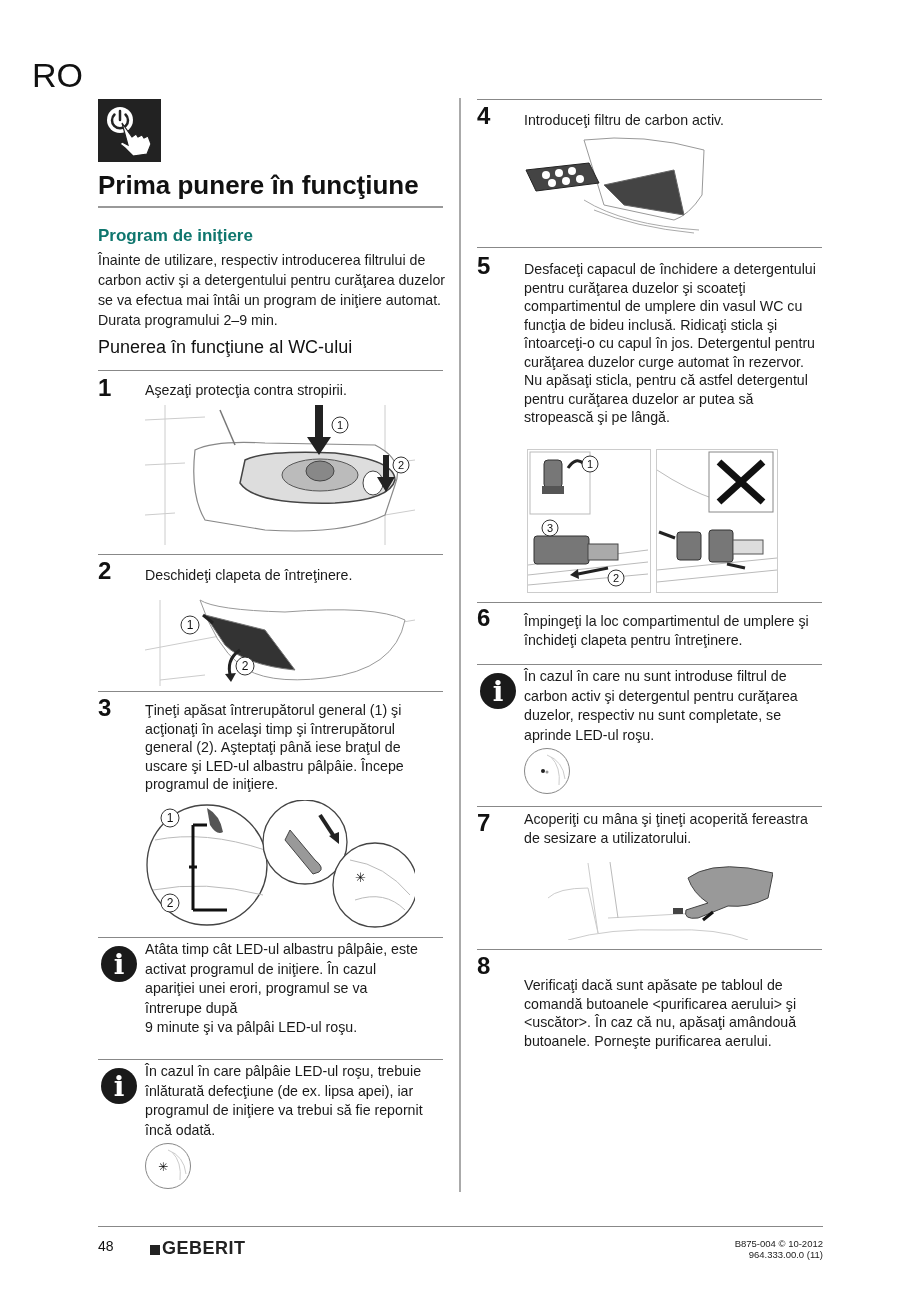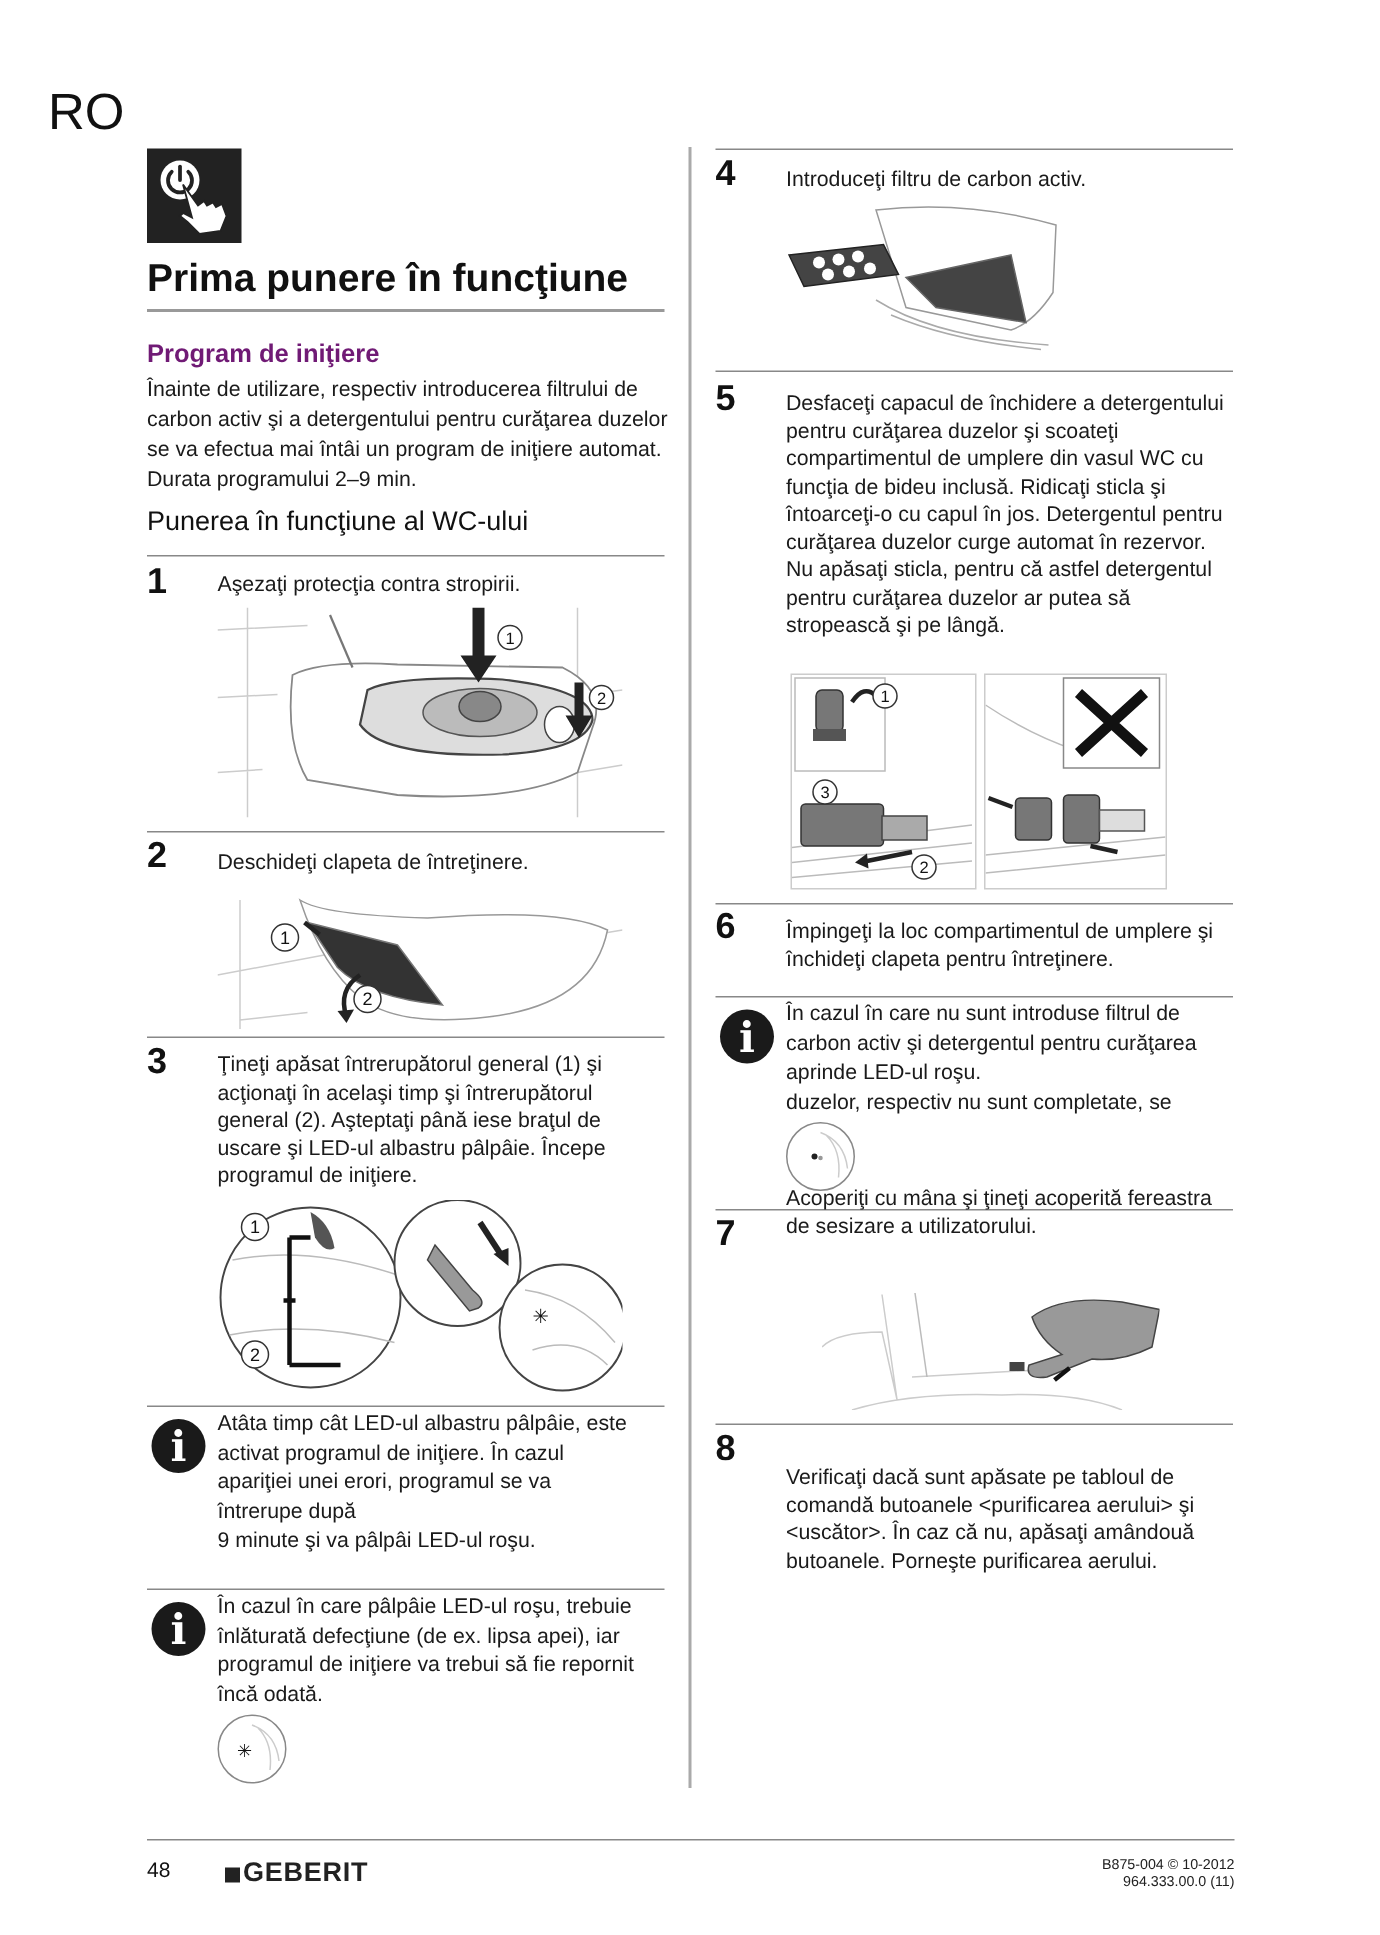--- a/index.html
+++ b/index.html
@@ -3,21 +3,21 @@
 <meta charset="utf-8">
 <style>
   html, body { margin:0; padding:0; }
   body { width:920px; height:1290px; background:#fff; position:relative; overflow:hidden;
          font-family:"Liberation Sans", "DejaVu Sans", sans-serif; color:#1a1a1a; }
   .abs { position:absolute; }
   .lang { left:32px; top:56px; font-size:34px; font-weight:400; color:#111; letter-spacing:0px; }
   .hero-icon { left:98px; top:99px; width:63px; height:63px; background:#222; }
   .page-title { left:98px; top:170px; font-size:26px; font-weight:700; color:#111; }
   .title-rule { left:98px; top:206px; width:345px; height:2px; background:#999; }
-  .h2 { left:98px; top:226px; font-size:17px; font-weight:700; color:#701a75; }
+  .h2 { left:98px; top:226px; font-size:17px; font-weight:700; color:#0f766e; }
   .intro { left:98px; top:250px; width:350px; font-size:14.2px; line-height:20px; color:#1a1a1a; }
   .h3 { left:98px; top:337px; font-size:18px; font-weight:400; color:#111; }
   .col-divider { left:459px; top:98px; width:2px; height:1094px; background:#aaa; }
   .rule { height:1px; background:#888; }
   .step-num { font-size:24px; font-weight:700; color:#111; }
   .step-text { font-size:14.2px; line-height:18.5px; color:#1a1a1a; }
   .info-icon { width:36px; height:36px; border-radius:50%; background:#1a1a1a; color:#fff;
                font-family:"DejaVu Serif", serif; font-weight:700; font-size:28px;
                text-align:center; line-height:38px; }
   .info-text { font-size:14.2px; line-height:19.5px; color:#1a1a1a; }
@@ -202,34 +202,34 @@
 
 <div class="abs rule" style="left:477px;top:602px;width:345px;"></div>
 <div class="abs step-num" style="left:477px;top:604px;">6</div>
 <div class="abs step-text" style="left:524px;top:612px;width:300px;">Împingeţi la loc compartimentul de umplere şi închideţi clapeta pentru întreţinere.</div>
 
 <div class="abs rule" style="left:477px;top:664px;width:345px;"></div>
 <div class="abs info-icon" style="left:480px;top:673px;">i</div>
 <div class="abs info-text" style="left:524px;top:667px;width:300px;">
   <div>În cazul în care nu sunt introduse filtrul de</div>
   <div>carbon activ şi detergentul pentru curăţarea</div>
+  <div>duzelor, respectiv nu sunt completate, se</div>
   <div>aprinde LED-ul roşu.</div>
-  <div>duzelor, respectiv nu sunt completate, se</div>
 </div>
 <div class="abs led-circle" style="left:524px;top:748px;">
   <svg width="44" height="44" viewBox="0 0 44 44">
     <path d="M22 6 Q38 12 40 30 M26 8 Q36 18 34 36" stroke="#ccc" fill="none"></path>
     <circle cx="18" cy="22" r="2" fill="#222"></circle>
     <circle cx="22" cy="23" r="1.5" fill="#999"></circle>
   </svg>
 </div>
 
 <div class="abs rule" style="left:477px;top:806px;width:345px;"></div>
 <div class="abs step-num" style="left:477px;top:809px;">7</div>
-<div class="abs step-text" style="left:524px;top:790px;width:300px;">Acoperiţi cu mâna şi ţineţi acoperită fereastra de sesizare a utilizatorului.</div>
+<div class="abs step-text" style="left:524px;top:810px;width:300px;">Acoperiţi cu mâna şi ţineţi acoperită fereastra de sesizare a utilizatorului.</div>
 <div class="abs illus" style="left:548px;top:858px;width:225px;height:82px;">
   <svg width="225" height="82" viewBox="0 0 225 82">
     <path d="M0 40 Q10 30 40 30 L50 75 M40 5 L50 75 M60 60 L150 55 M20 82 Q60 70 120 72 Q170 70 200 82" stroke="#ccc" fill="none"></path>
     <path d="M62 4 L70 60" stroke="#bbb" fill="none"></path>
     <rect x="125" y="50" width="10" height="6" fill="#444"></rect>
     <path d="M140 20 Q160 5 200 10 L225 15 L220 40 Q200 50 180 48 L150 60 Q135 62 138 52 L160 45 Q145 35 140 20 Z" fill="#999" stroke="#444"></path>
     <path d="M155 62 l10 -8" stroke="#111" stroke-width="3"></path>
   </svg>
 </div>
 

